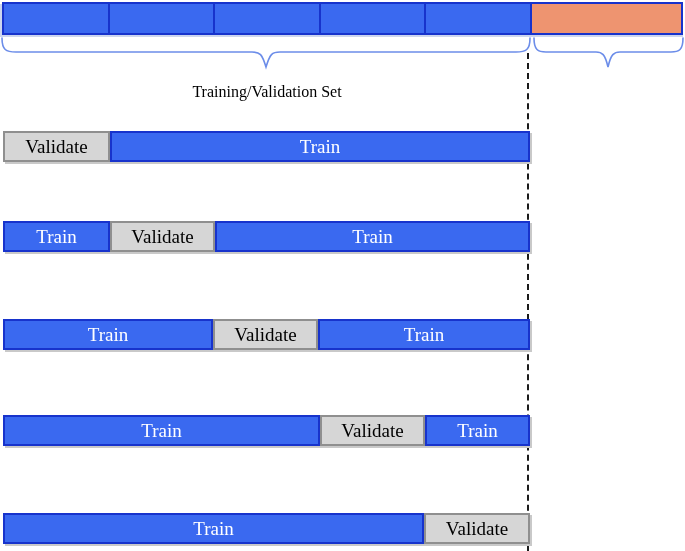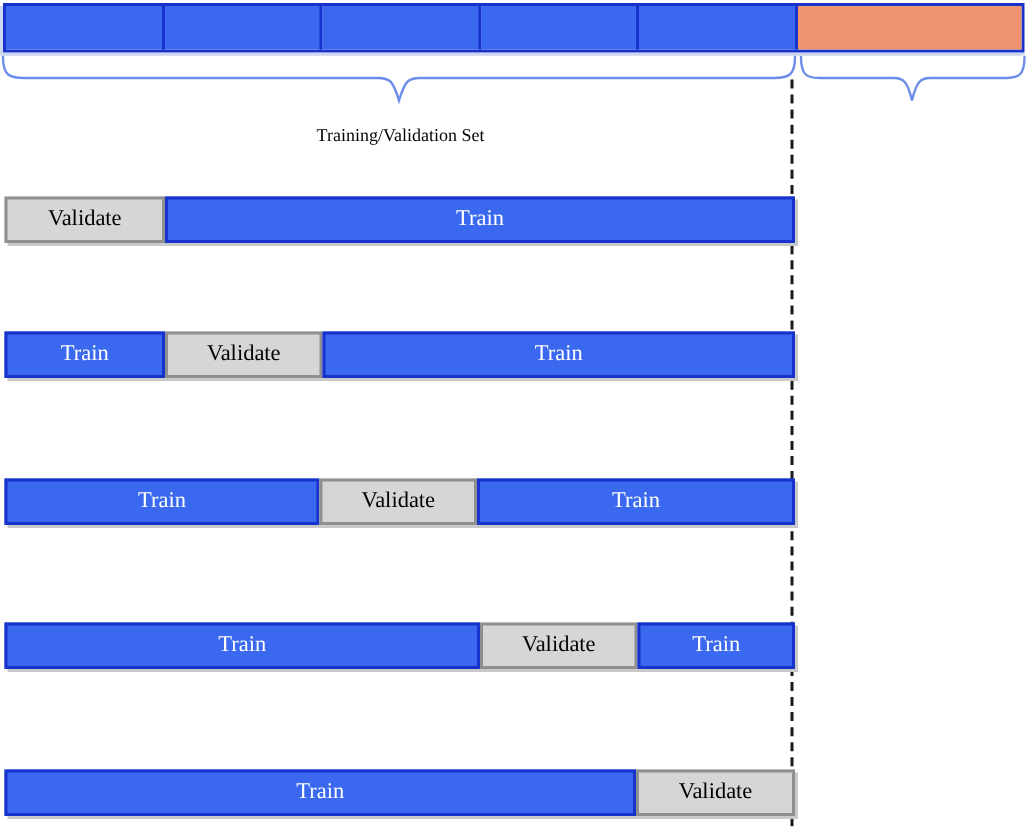--- a/index.html
+++ b/index.html
@@ -32,21 +32,21 @@
     width: 685px; height: 120px;
     pointer-events: none;
   }
   #brace-svg path { fill: none; stroke-width: 1.6; stroke-linecap: round; }
 
   
   .section-label {
     position: absolute;
     top: 83px;
     transform: translateX(-50%);
-    font-size: 12px;
+    font-size: 16px;
     color: #000000;
     white-space: nowrap;
   }
   #label-trainval { left: 267px; }
   #label-holdout  { left: 607px; }
 
   
   #holdout-divider {
     position: absolute;
     left: 527px; top: 53px;
@@ -61,21 +61,21 @@
     width: 527px; height: 31px;
     display: flex;
     box-shadow: 2px 2px 0 #c9c9c9;
   }
   .seg {
     height: 100%;
     box-sizing: border-box;
     display: flex;
     align-items: center;
     justify-content: center;
-    font-size: 15px;
+    font-size: 19px;
     white-space: nowrap;
     overflow: hidden;
   }
 </style>
 </head>
 <body>
 
 <div id="canvas">
 
   <div id="top-bar" style="border-color: rgb(23, 51, 204);">

